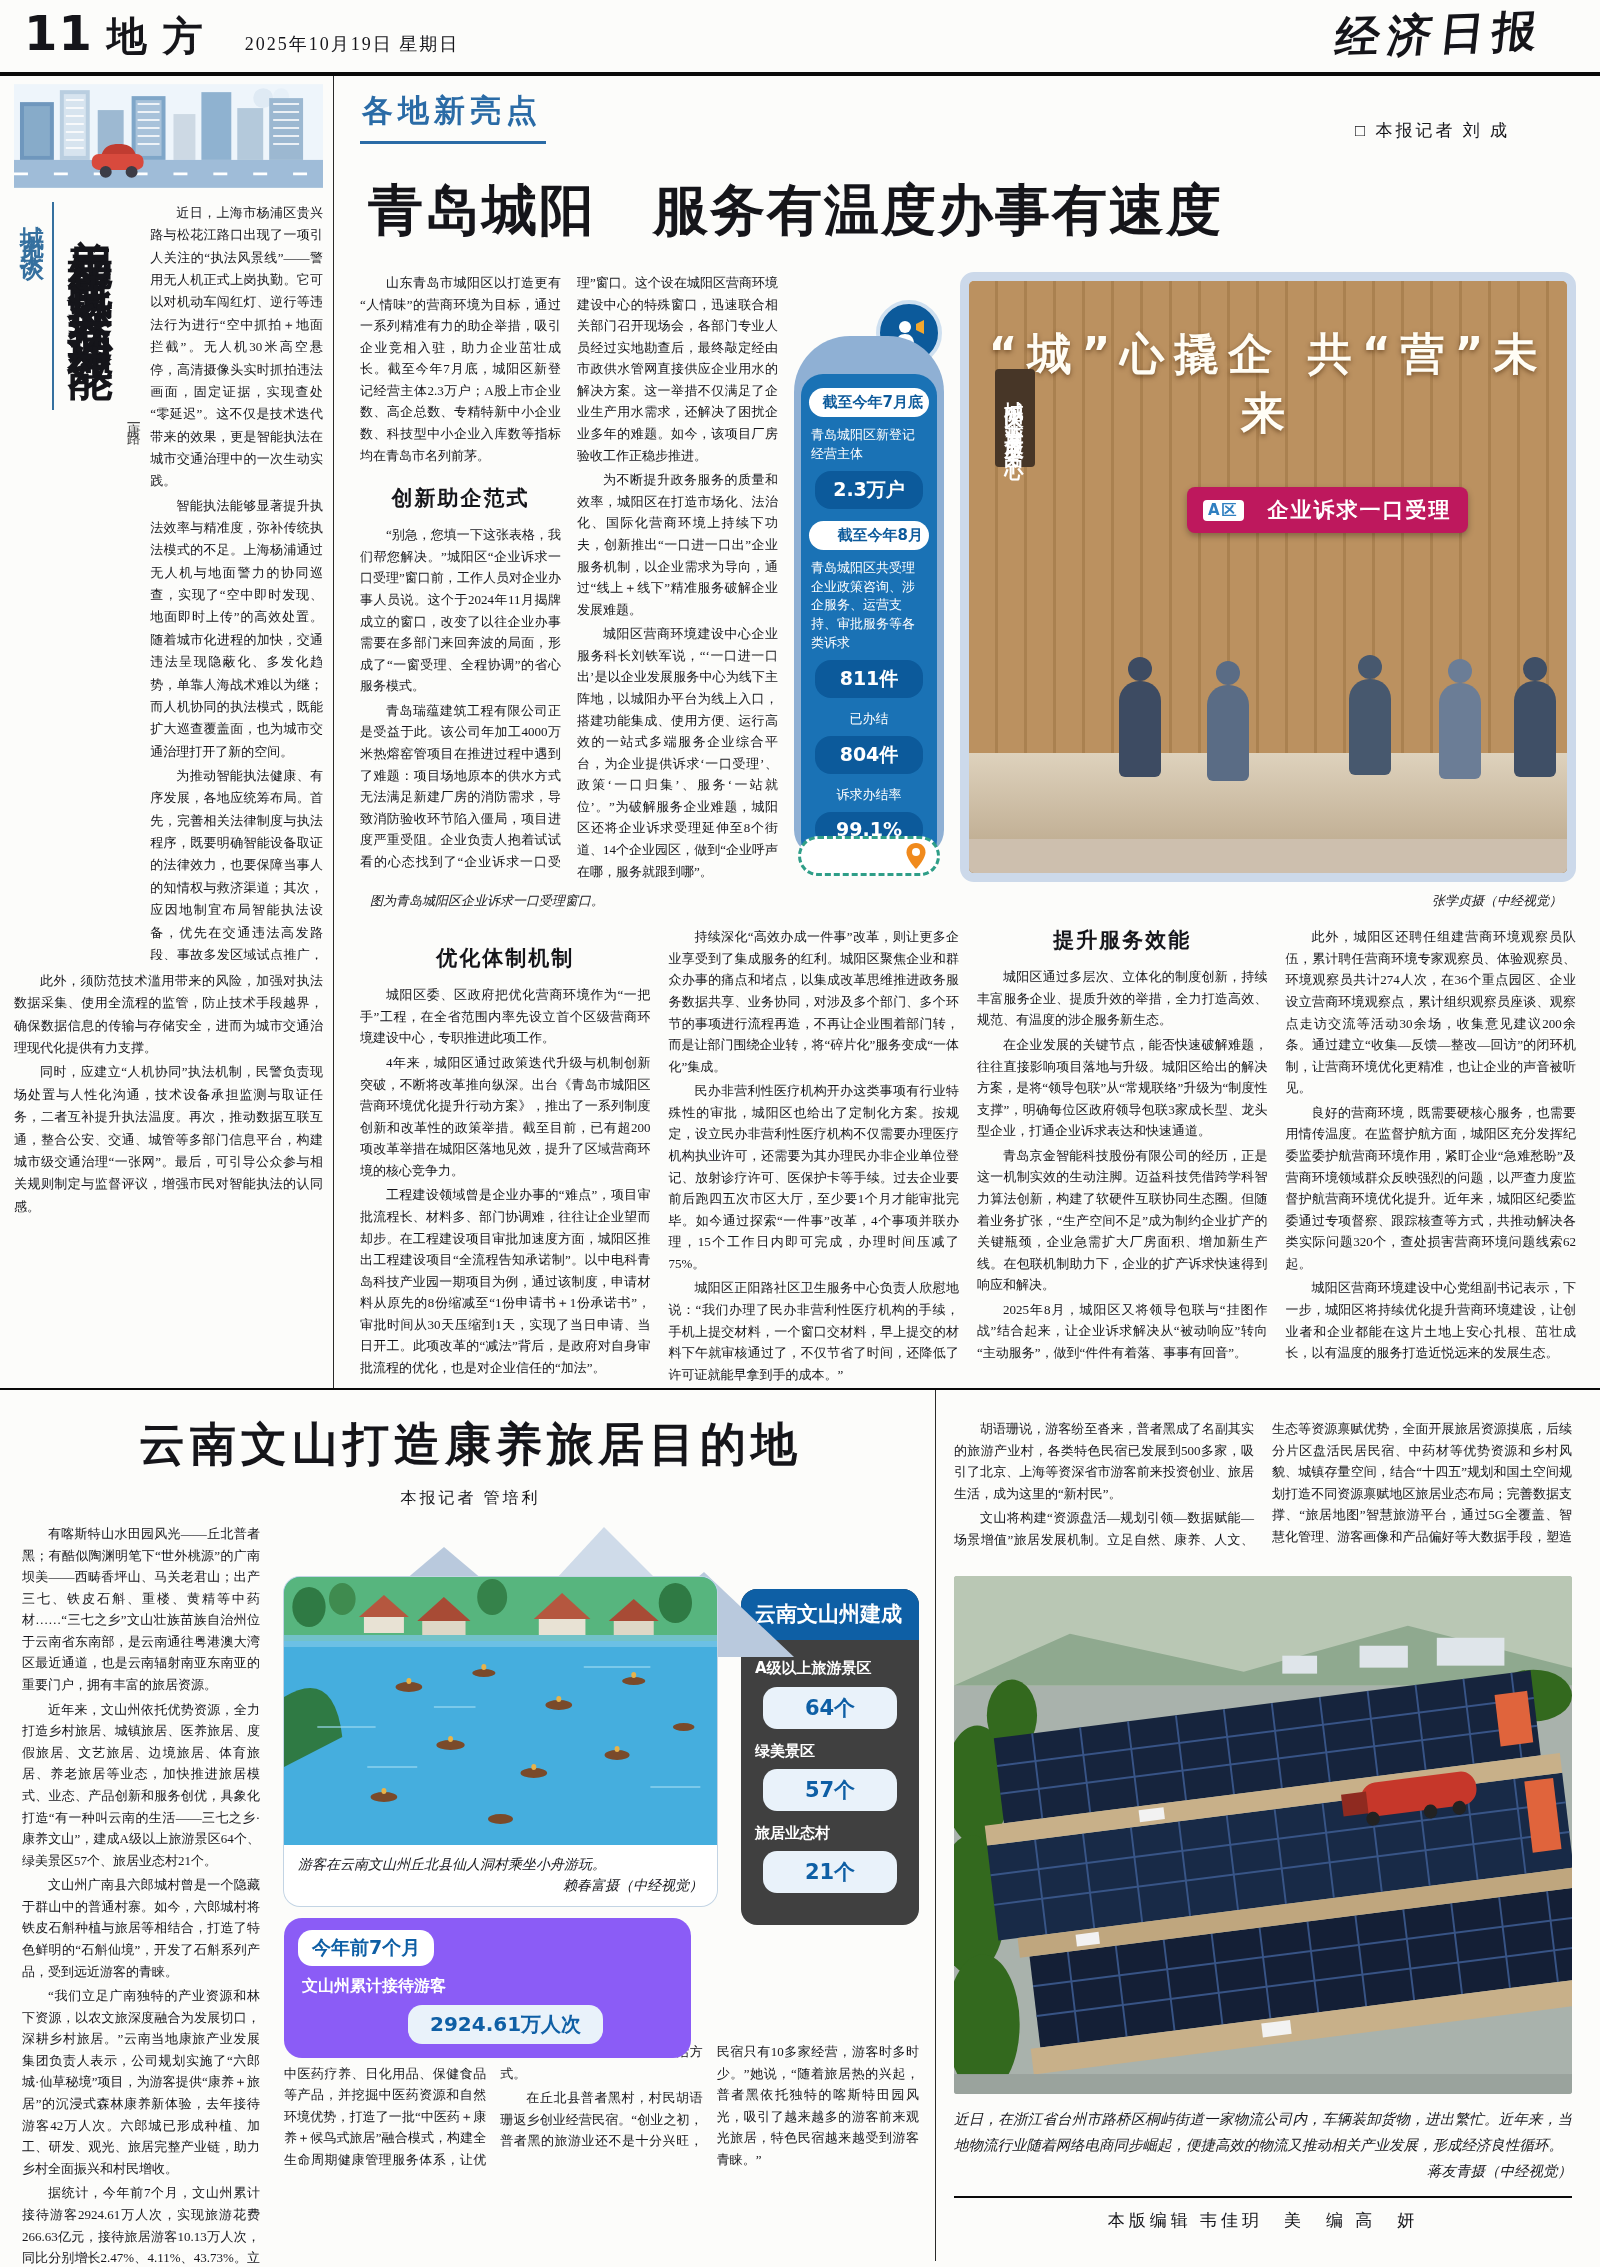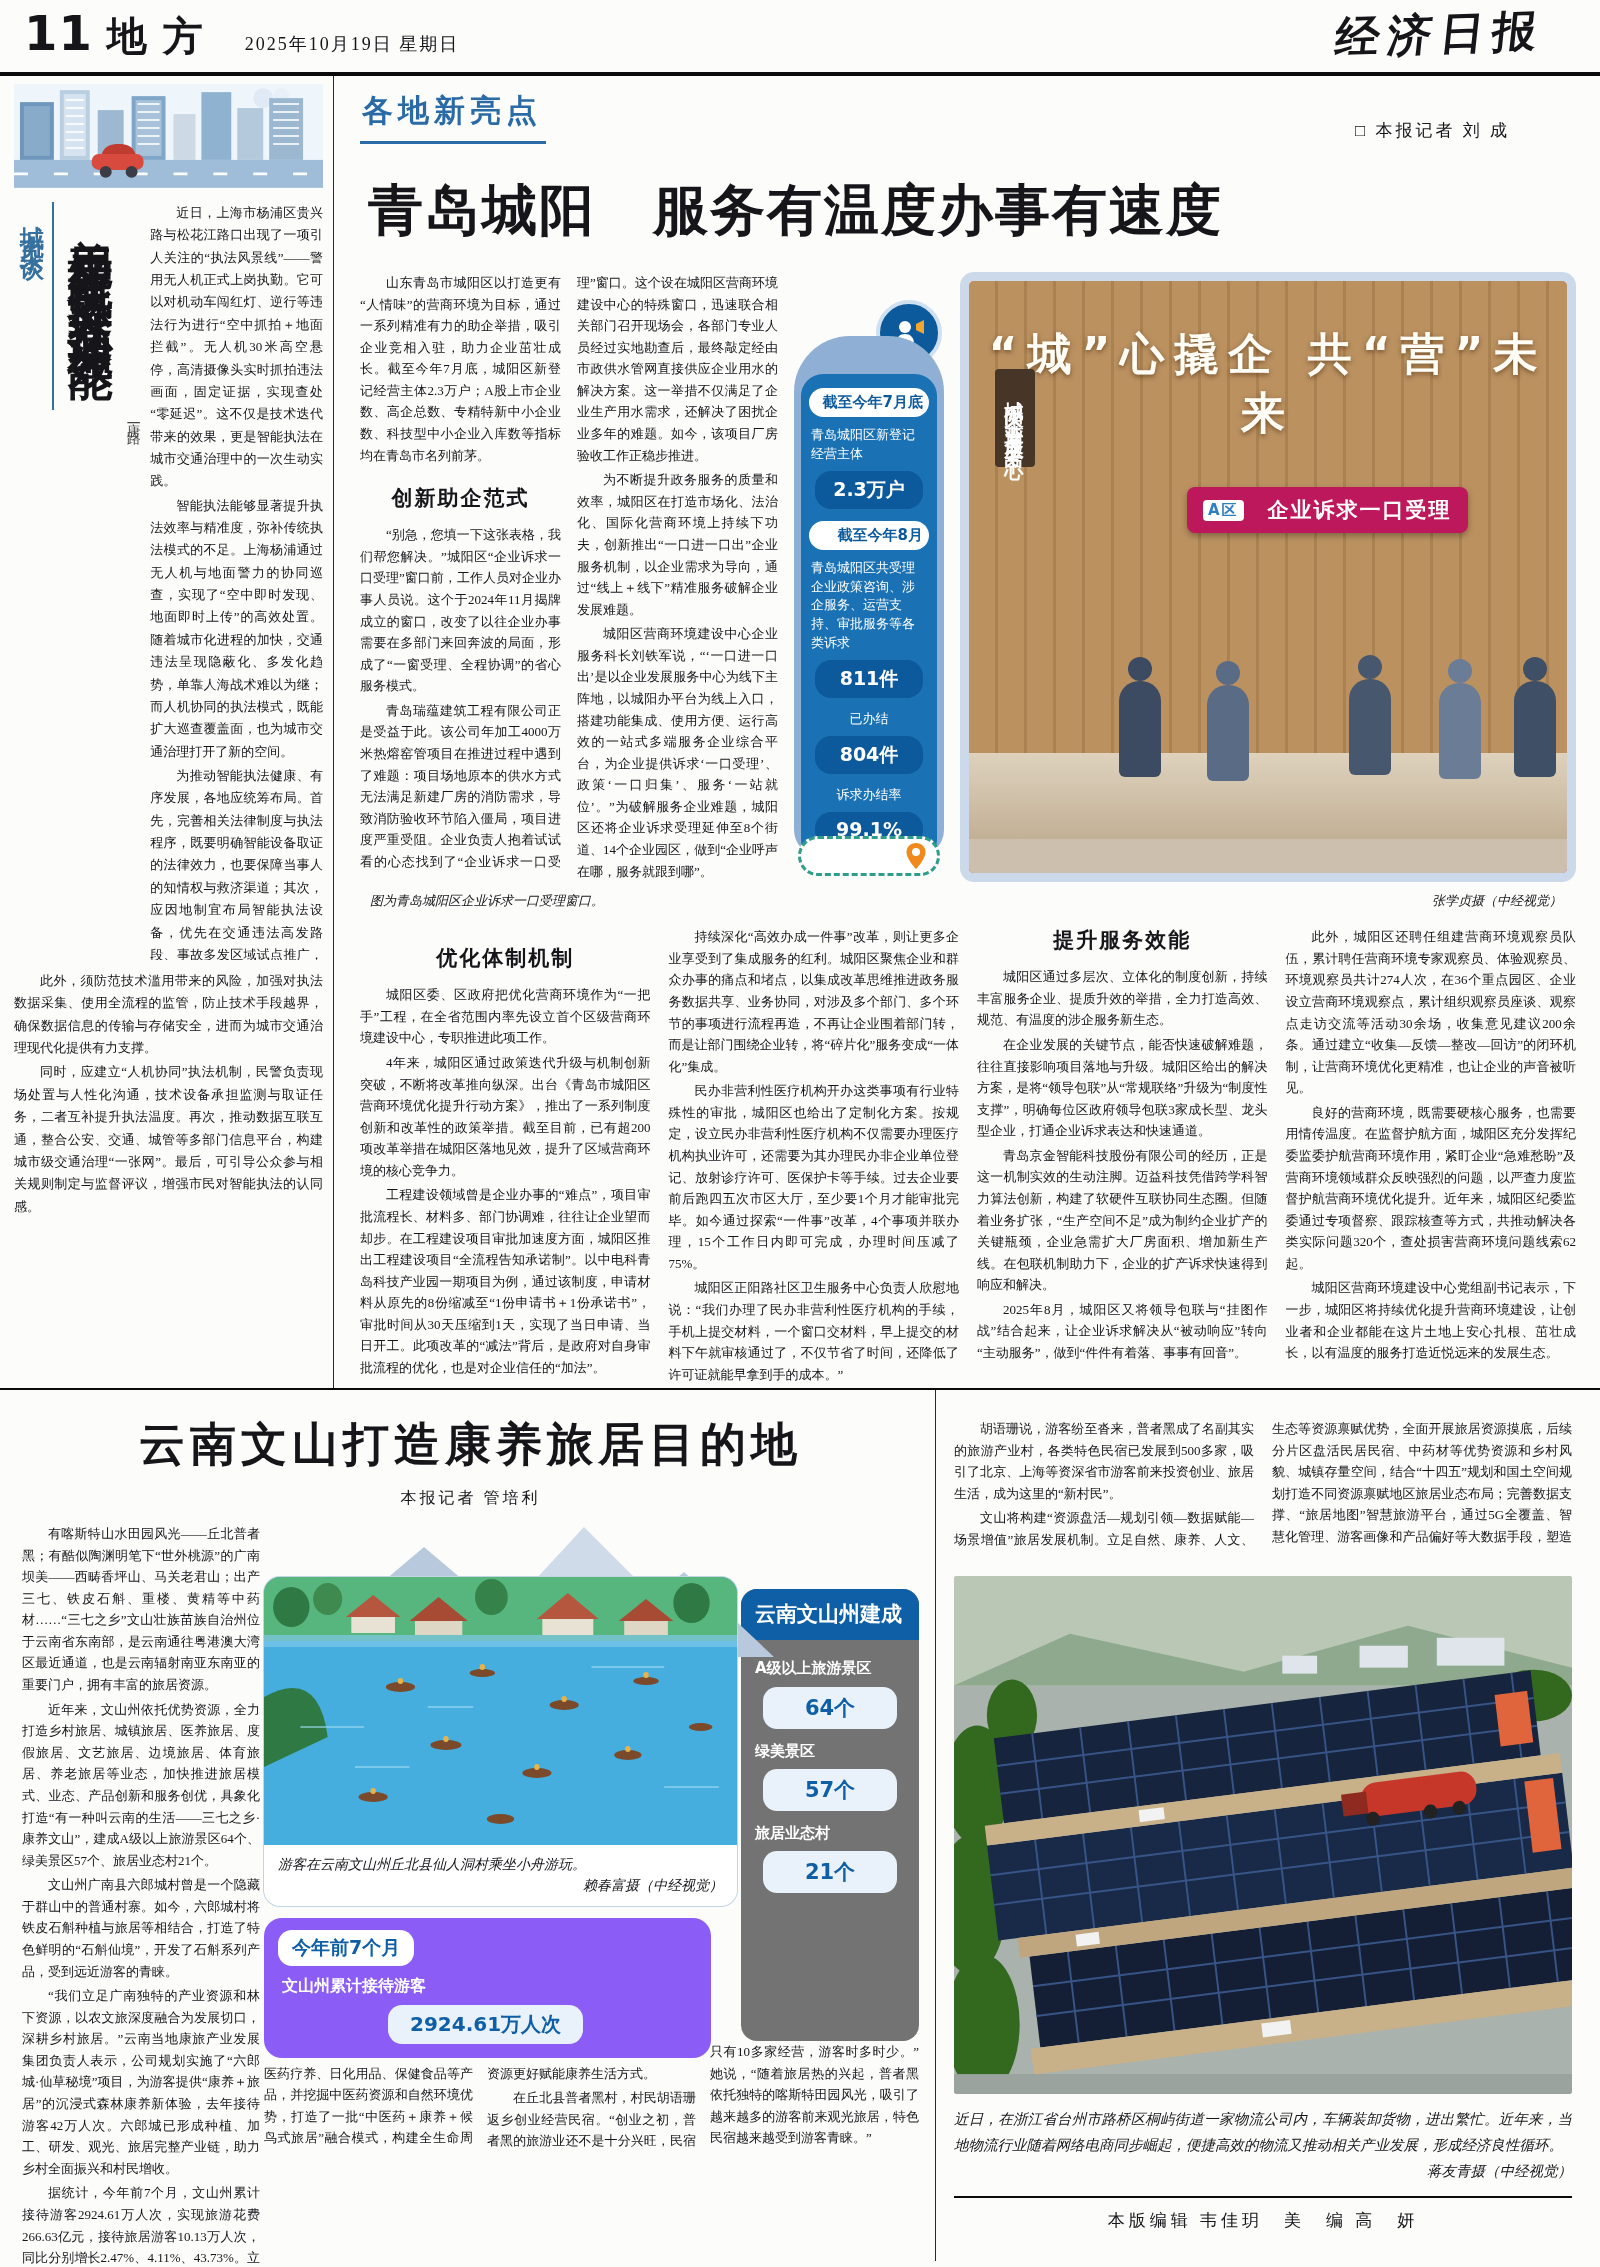--- a/index.html
+++ b/index.html
@@ -70,38 +70,38 @@
   .bsign .abox{background:#fff;color:#2f7fc0;border-radius:4px;font-size:15px;padding:1px 5px;}
   .person{position:absolute;width:42px;height:96px;border-radius:20px 20px 6px 6px;}
   .person:before{content:"";position:absolute;top:-24px;left:9px;width:24px;height:24px;border-radius:50%;background:inherit;}
   .pcap{display:flex;justify-content:space-between;font-size:13px;font-style:italic;padding:10px 14px 0 10px;}
   
   .hrline{border-top:2px solid #0a0a0a;}
   .bottom{display:flex;height:871px;}
   .bleft{width:936px;border-right:1px solid #2a2a2a;padding:18px 16px 0 22px;box-sizing:border-box;}
   .bheadline{font:bold 46px "DejaVu Sans",sans-serif;text-align:center;letter-spacing:5px;margin:6px 0 12px;}
   .bbyline{text-align:center;font-size:16px;letter-spacing:3px;margin-bottom:14px;}
-  .bgrid{display:grid;grid-template-columns:238px 1fr 178px;grid-template-rows:506px 236px;column-gap:4px;}
+  .bgrid{display:grid;grid-template-columns:238px 1fr 178px;grid-template-rows:506px 236px;column-gap:24px;}
   .bcol1{grid-row:1/3;font-size:13px;line-height:1.66;text-align:justify;overflow:hidden;}
   .bcol1 p,.btext p,.brtext p,.bcap{text-align:justify;}
   .bcol1 p,.btext p,.brtext p{text-indent:2em;margin:0 0 3px 0;}
   .bmid{position:relative;}
   .mountains{position:absolute;top:-6px;left:-10px;right:-14px;height:140px;}
   .lakecard{position:relative;margin-top:54px;border-radius:16px;overflow:hidden;background:#fff;
             box-shadow:0 0 0 1px #c3d4e4;}
   .lakesvg{display:block;width:100%;height:268px;}
   .lakecap{padding:9px 14px 10px;font-size:14px;font-style:italic;line-height:1.5;}
   .lakecap .credit{display:block;text-align:right;}
   .vispanel{position:relative;margin:12px 26px 0 0;background:#8b5cf6;border-radius:18px;padding:12px 14px 14px;}
   .vtitlebadge{display:inline-block;background:#fff;color:#0e5fa5;font:bold 19px "DejaVu Sans",sans-serif;
                border-radius:14px;padding:5px 14px;}
   .vislabel{color:#fff;font:bold 16px "DejaVu Sans",sans-serif;margin:10px 0 8px 4px;}
   .visval{display:inline-block;background:#e9f2fa;color:#0e5fa5;font:bold 20px "DejaVu Sans",sans-serif;
           border-radius:14px;padding:6px 22px;margin-left:110px;}
-  .bpanel{background:#737373;border-radius:16px;overflow:hidden;height:452px;margin-top:66px;}
+  .bpanel{background:#404040;border-radius:16px;overflow:hidden;height:336px;margin-top:66px;}
   .bpanel-hd{background:#0e5fa5;color:#fff;font:bold 21px "DejaVu Sans",sans-serif;padding:12px 14px;line-height:1.3;}
   .bpanel-body{padding:12px 12px 0;}
   .bplabel{color:#fff;font:bold 15px "DejaVu Sans",sans-serif;line-height:1.35;margin:6px 2px 8px;}
   .bpval{background:#e9f2fa;color:#0e5fa5;font:bold 21px "DejaVu Sans",sans-serif;border-radius:14px;
          text-align:center;padding:7px 0;margin:0 10px 12px;}
   .btext{grid-column:2/4;column-count:3;column-gap:14px;font-size:13px;line-height:1.66;overflow:hidden;margin-top:12px;}
   .bright{flex:1;padding:28px 28px 0 18px;box-sizing:border-box;display:flex;flex-direction:column;}
   .brtext{column-count:2;column-gap:18px;font-size:13px;line-height:1.66;height:148px;overflow:hidden;}
   .bphoto{height:518px;margin-top:10px;border-radius:3px;overflow:hidden;}
   .bphoto svg{display:block;width:100%;height:100%;}

